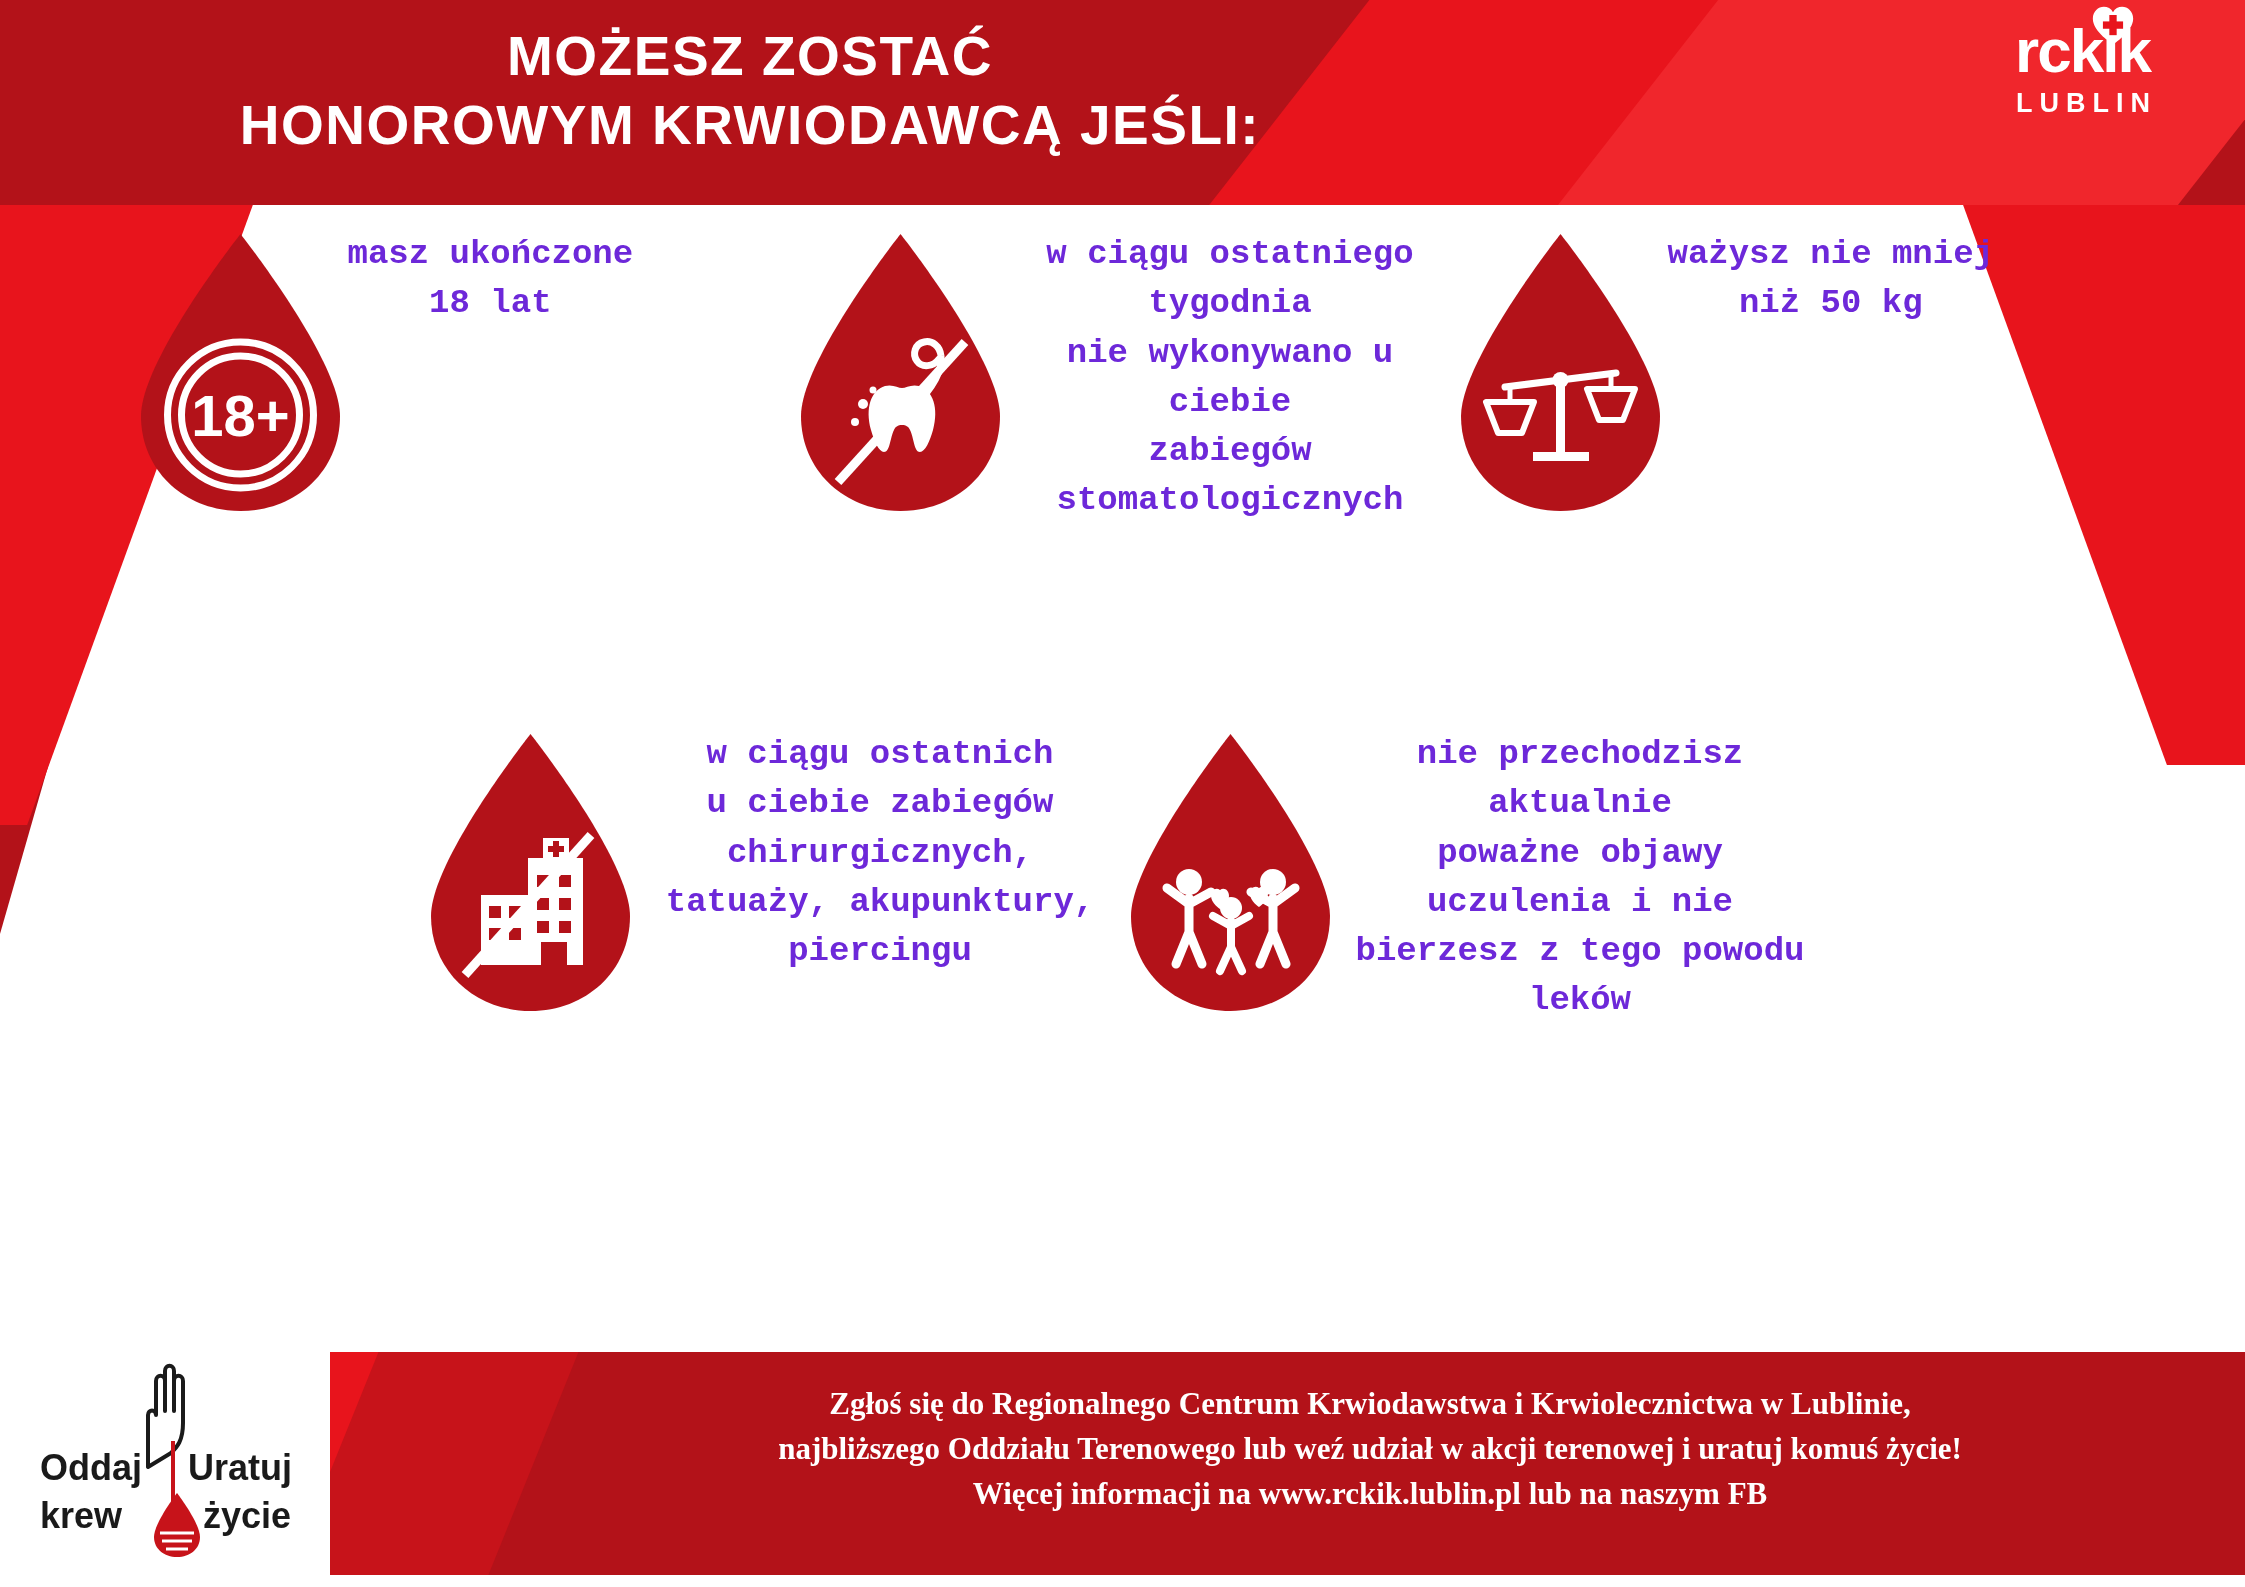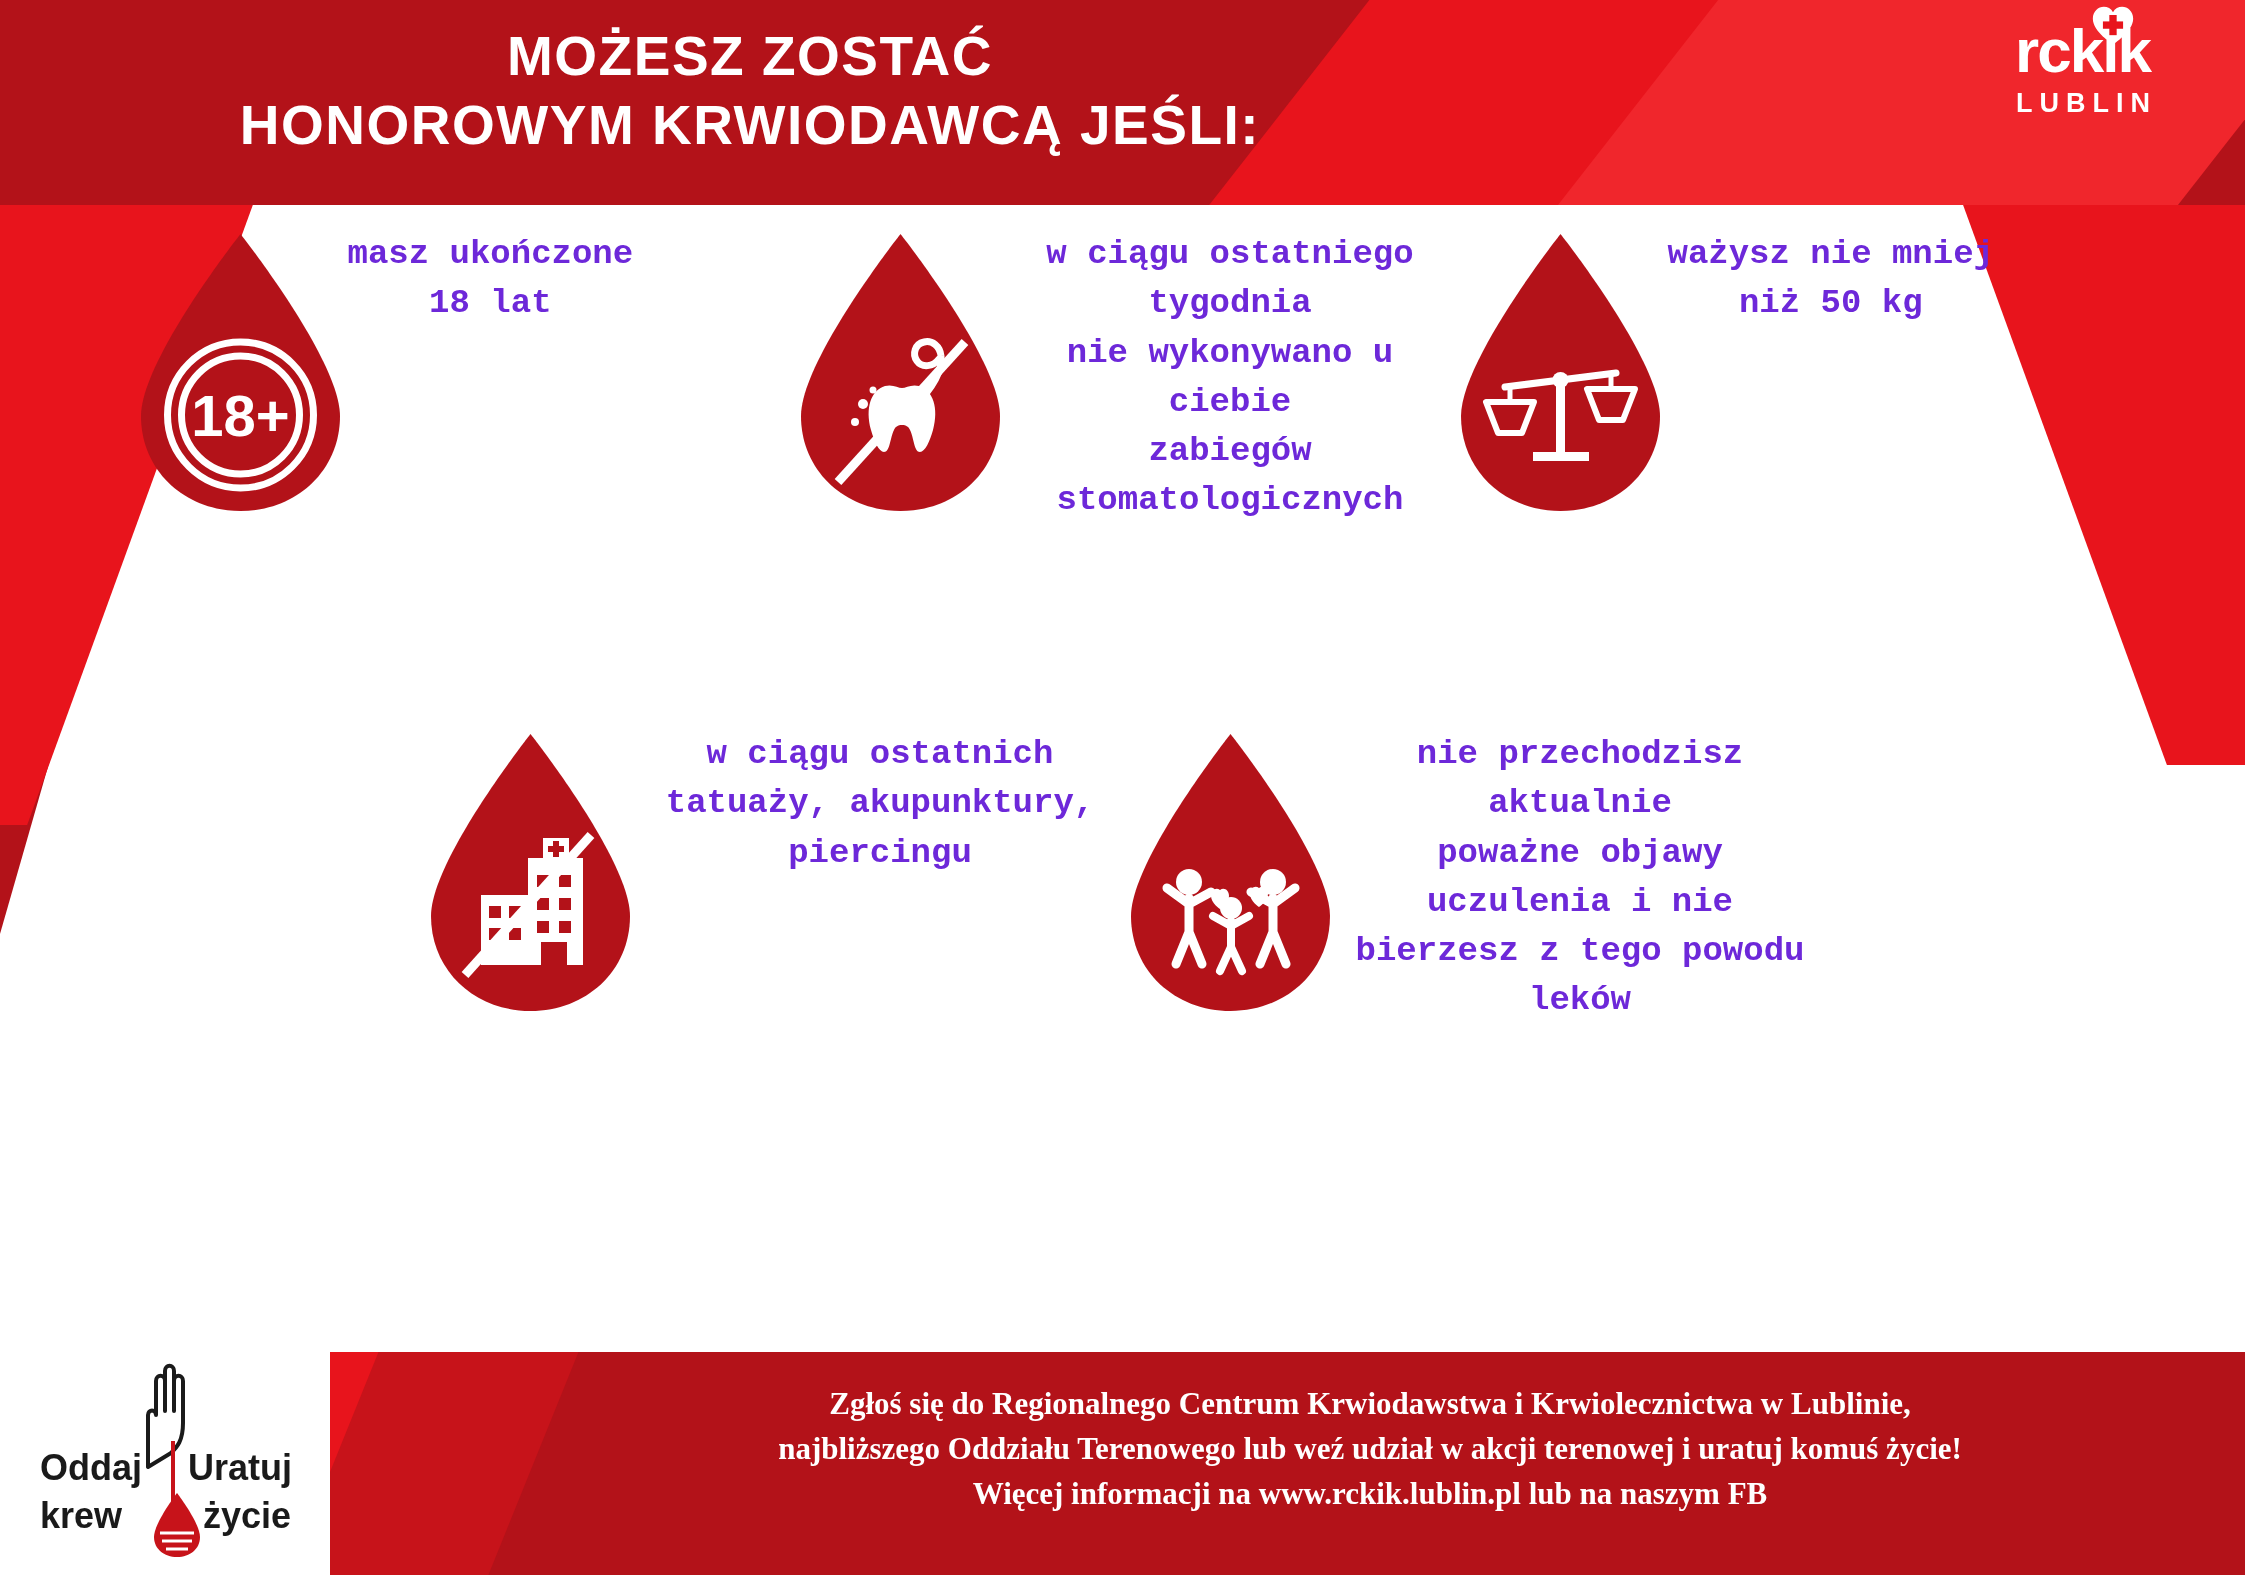--- a/index.html
+++ b/index.html
@@ -385,20 +385,21 @@
           <rect x="136" y="168" width="12" height="12" fill="#b31219"></rect>
           <rect x="114" y="191" width="12" height="12" fill="#b31219"></rect>
           <rect x="136" y="191" width="12" height="12" fill="#b31219"></rect>
           <rect x="118" y="212" width="26" height="23" fill="#b31219"></rect>
 
           <line x1="42" y1="245" x2="168" y2="105" stroke="#ffffff" stroke-width="9"></line>
         </svg>
       </div>
       <div class="caption">
         <span class="ln">w ciągu ostatnich</span>
+        <span class="ln">u ciebie zabiegów chirurgicznych,</span>
         <span class="ln">tatuaży, akupunktury, piercingu</span>
       </div>
     </div>
 
     <div class="item">
       <div class="drop">
         <svg viewBox="0 0 215 285" width="215" height="285">
           <path d="M107.5 4 C107.5 4 8 130 8 186 C8 241 52 281 107.5 281 C163 281 207 241 207 186 C207 130 107.5 4 107.5 4 Z" fill="#b31219"></path>
 
           <circle cx="66" cy="152" r="13" fill="#ffffff"></circle>

